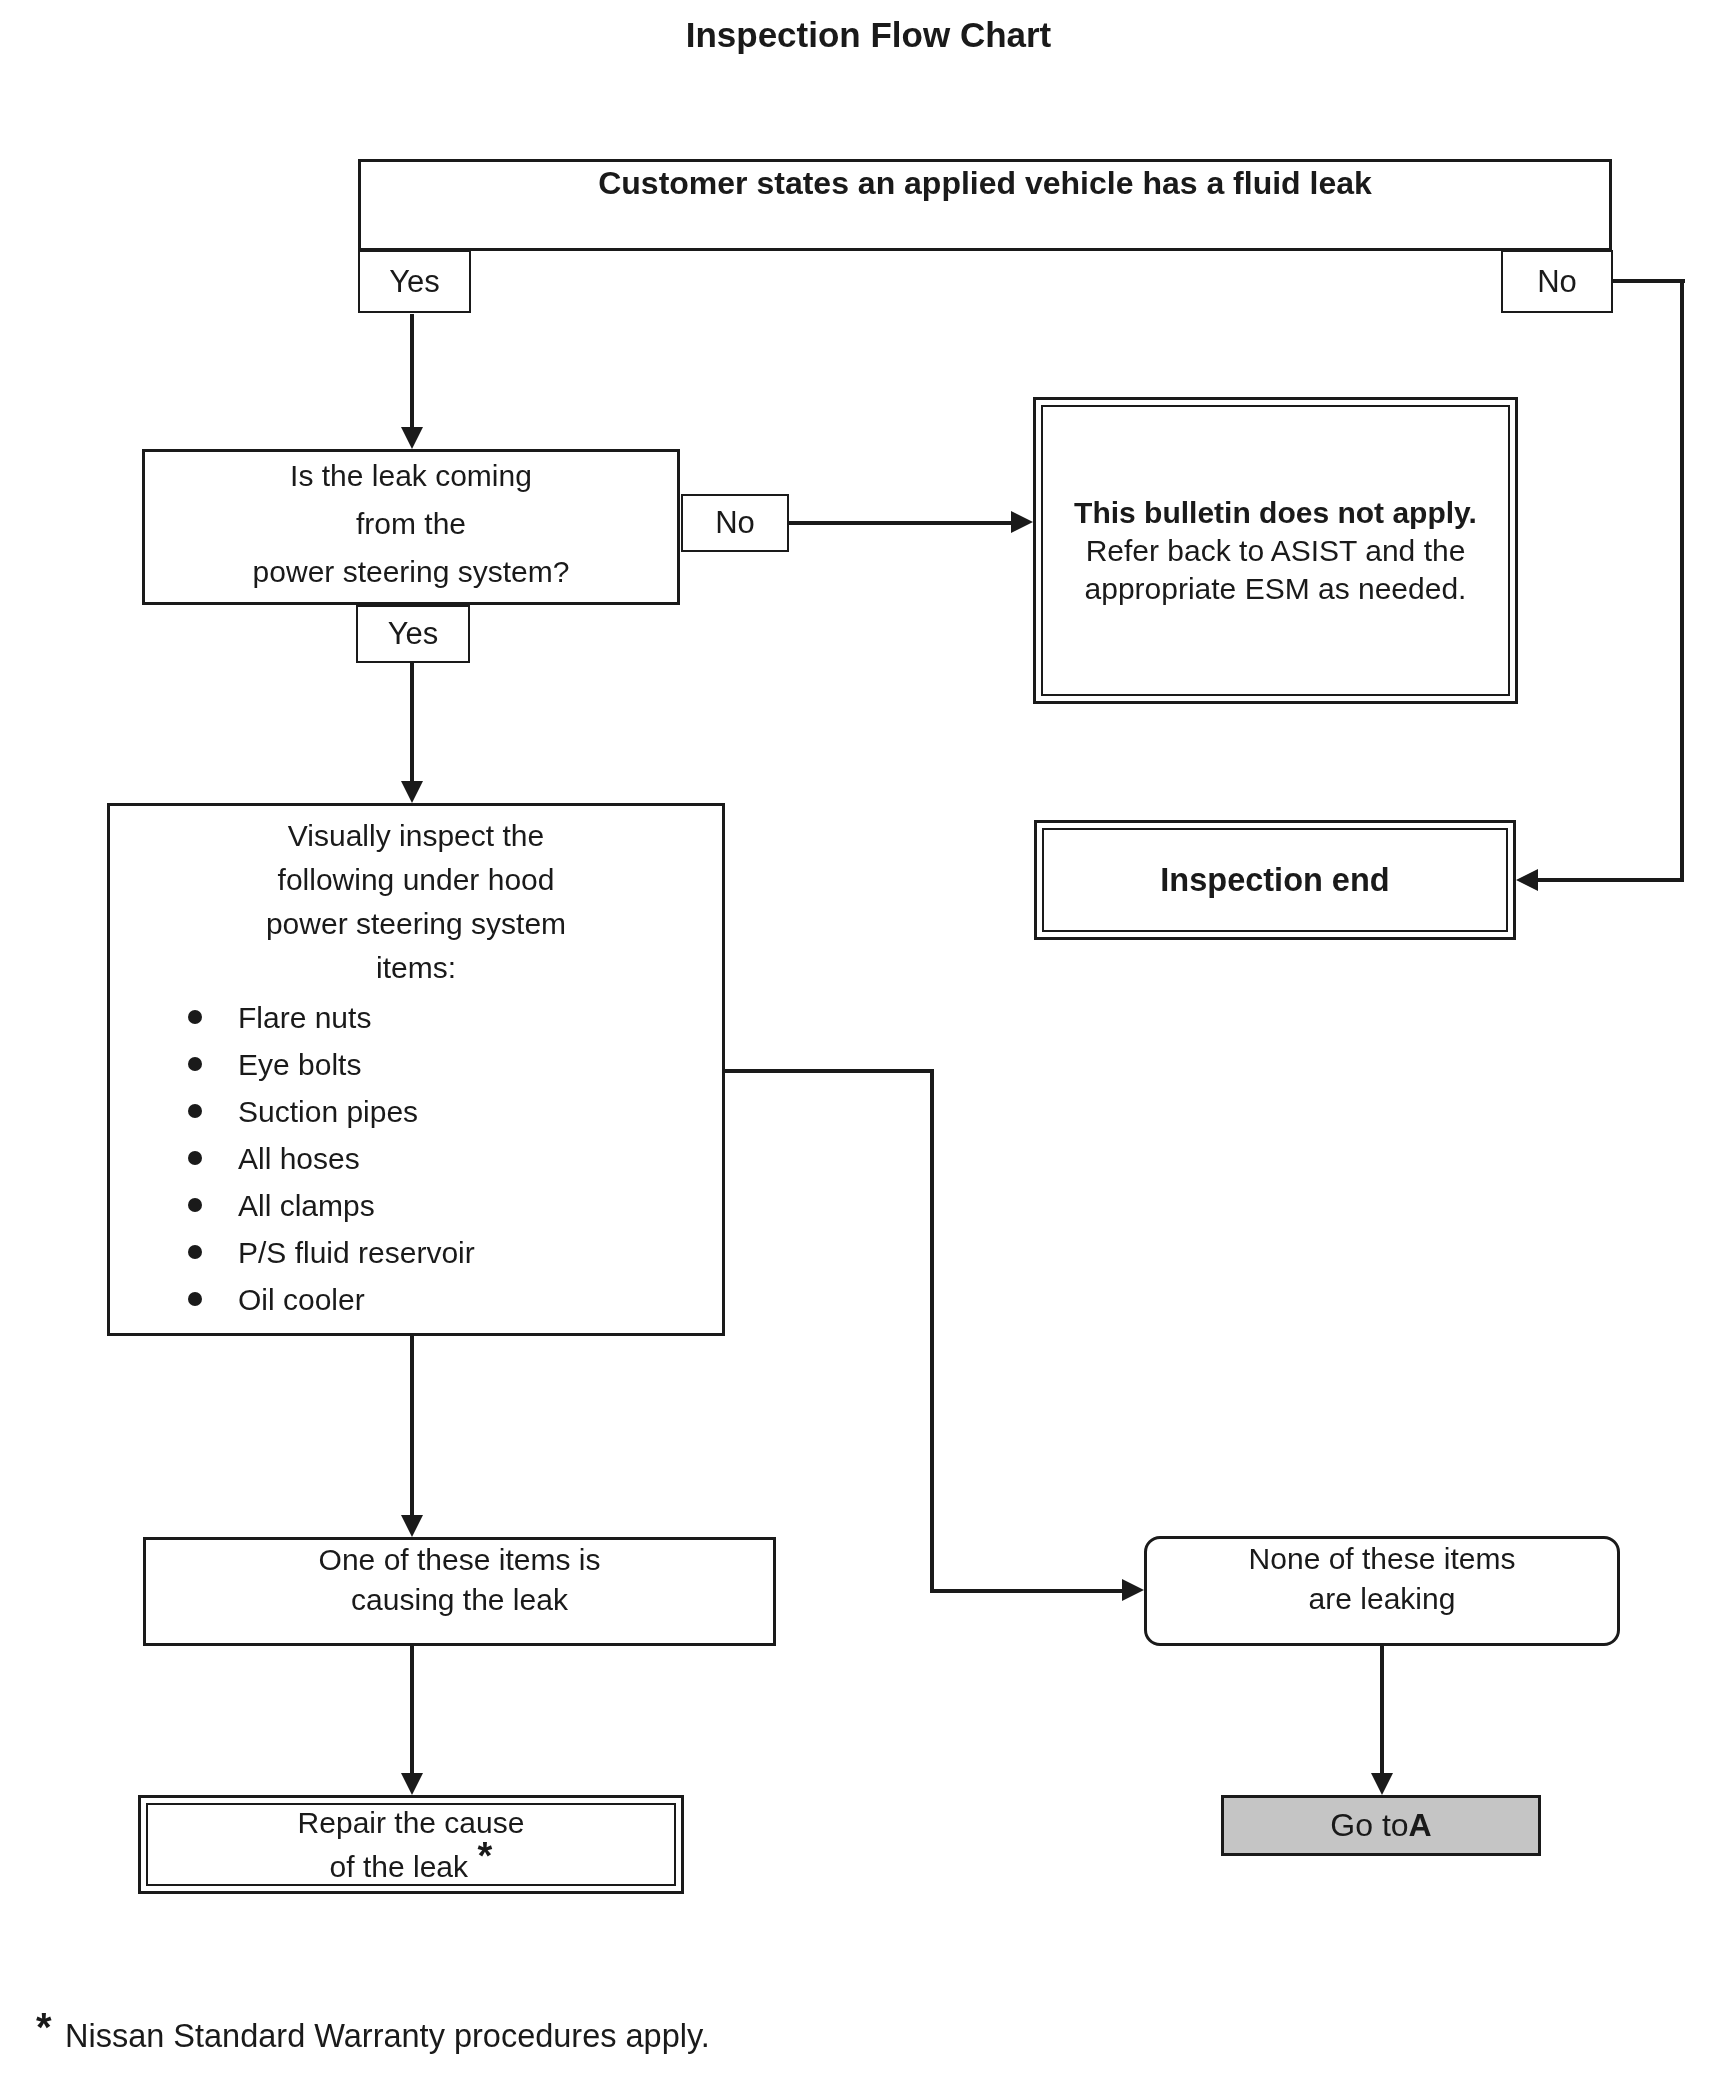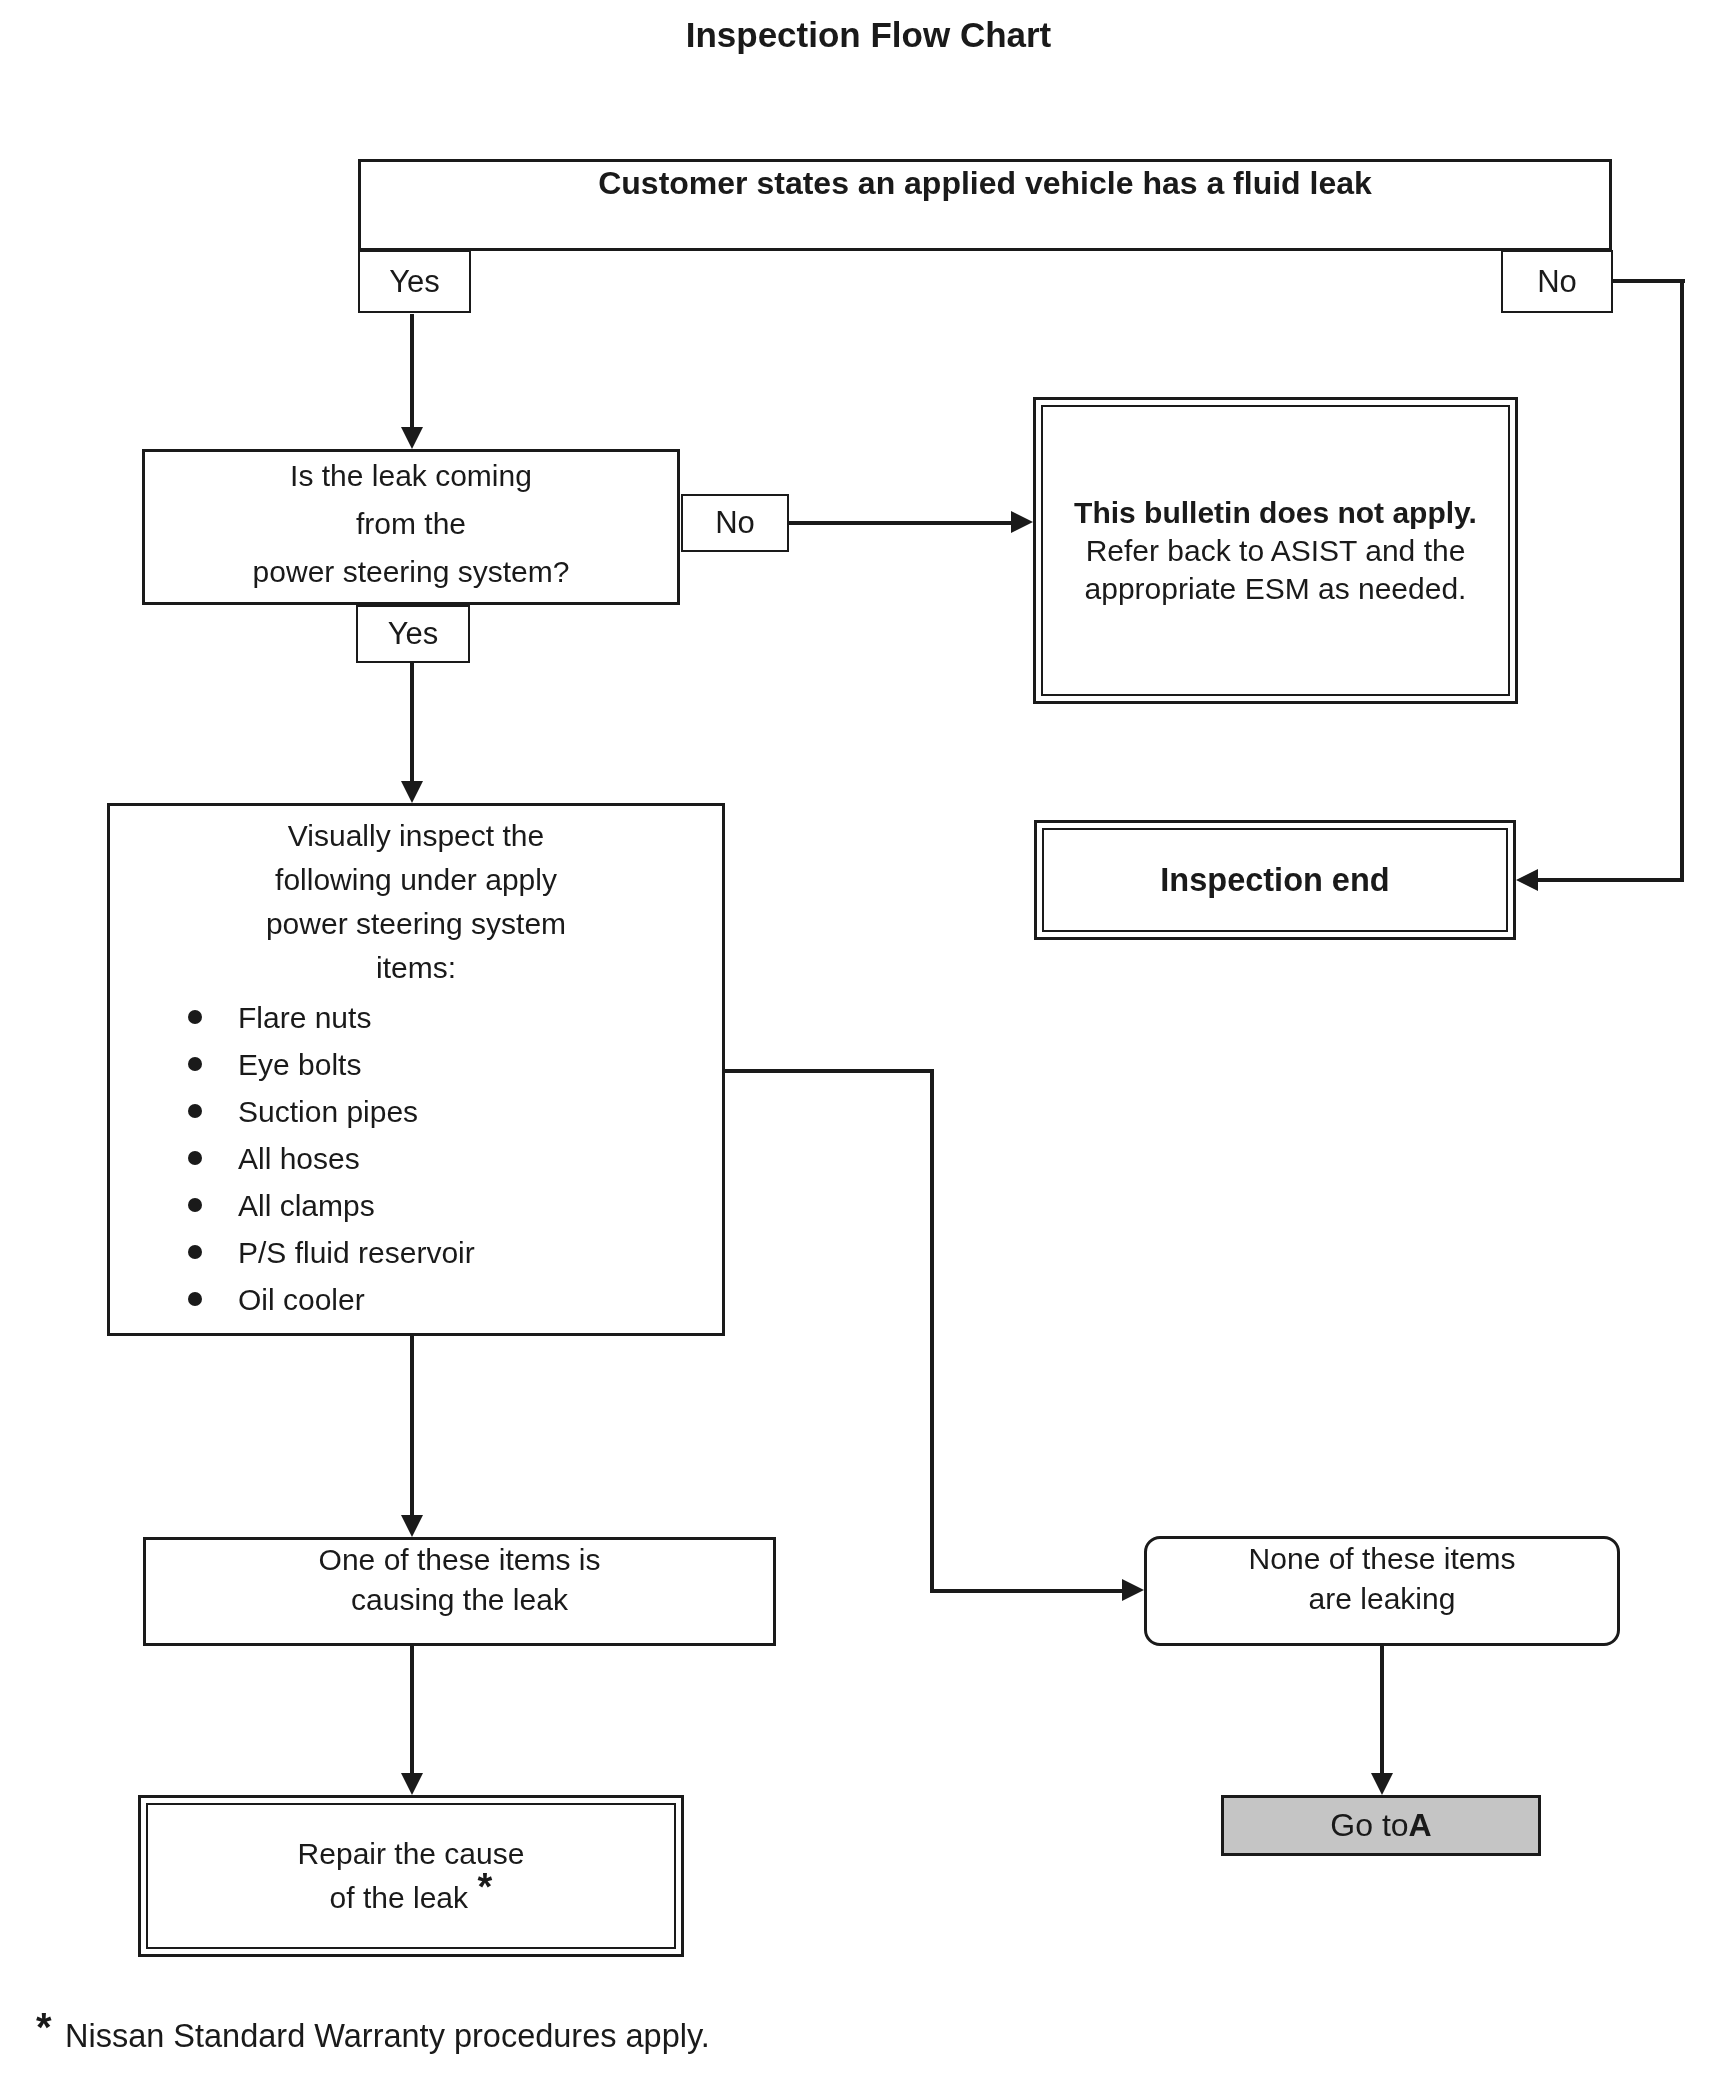--- a/index.html
+++ b/index.html
@@ -151,21 +151,21 @@
   </div>
 
   <div class="dbox" style="left:1034px;top:820px;width:482px;height:120px;">
     <div class="dbox-inner bold" style="font-size:32.5px;">
       <span>Inspection end</span>
     </div>
   </div>
 
   <div class="box" id="inspect-box" style="left:107px;top:803px;width:618px;height:533px;">
     <span>Visually inspect the</span>
-    <span>following under apply</span>
+    <span>following under hood</span>
     <span>power steering system</span>
     <span>items:</span>
     <ul class="bullets">
       <li>Flare nuts</li>
       <li>Eye bolts</li>
       <li>Suction pipes</li>
       <li>All hoses</li>
       <li>All clamps</li>
       <li>P/S fluid reservoir</li>
       <li>Oil cooler</li>
@@ -181,21 +181,21 @@
   <div class="arrow-down" style="left:401px;top:1515px;"></div>
 
   <div class="box" style="left:143px;top:1537px;width:633px;height:109px;line-height:40px;">
     <span>One of these items is</span>
     <span>causing the leak</span>
   </div>
 
   <div class="vline" style="left:410px;top:1646px;height:128px;"></div>
   <div class="arrow-down" style="left:401px;top:1773px;"></div>
 
-  <div class="dbox" style="left:138px;top:1795px;width:546px;height:162px;">
+  <div class="dbox" style="left:138px;top:1795px;width:546px;height:99px;">
     <div class="dbox-inner" style="line-height:44px;">
       <span>Repair the cause</span>
       <span>
         <span>of the leak</span><span class="star">*</span>
       </span>
     </div>
   </div>
 
   <div class="box" style="left:1144px;top:1536px;width:476px;height:110px;line-height:40px;border-radius:16px;">
     <span>None of these items</span>

